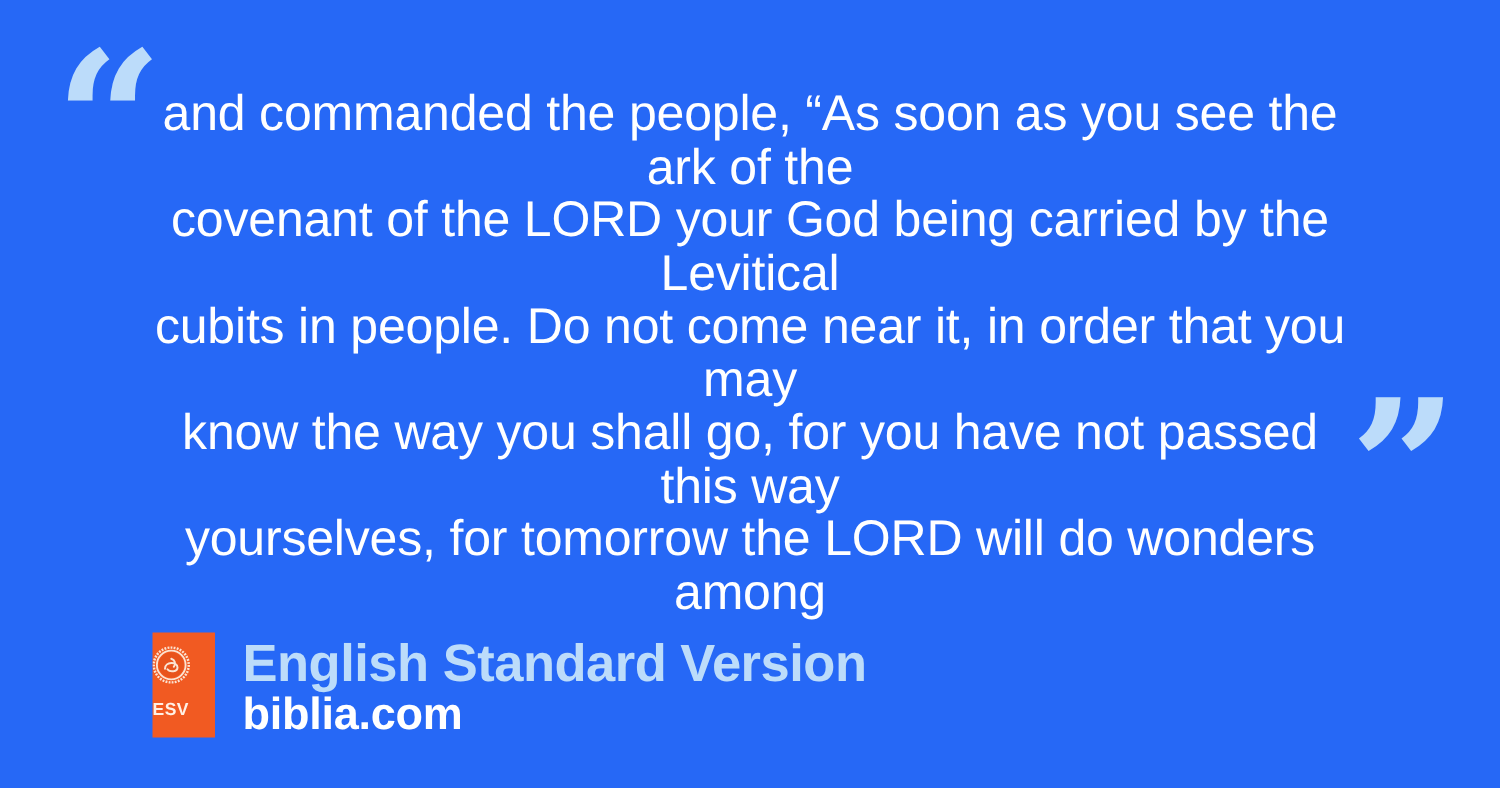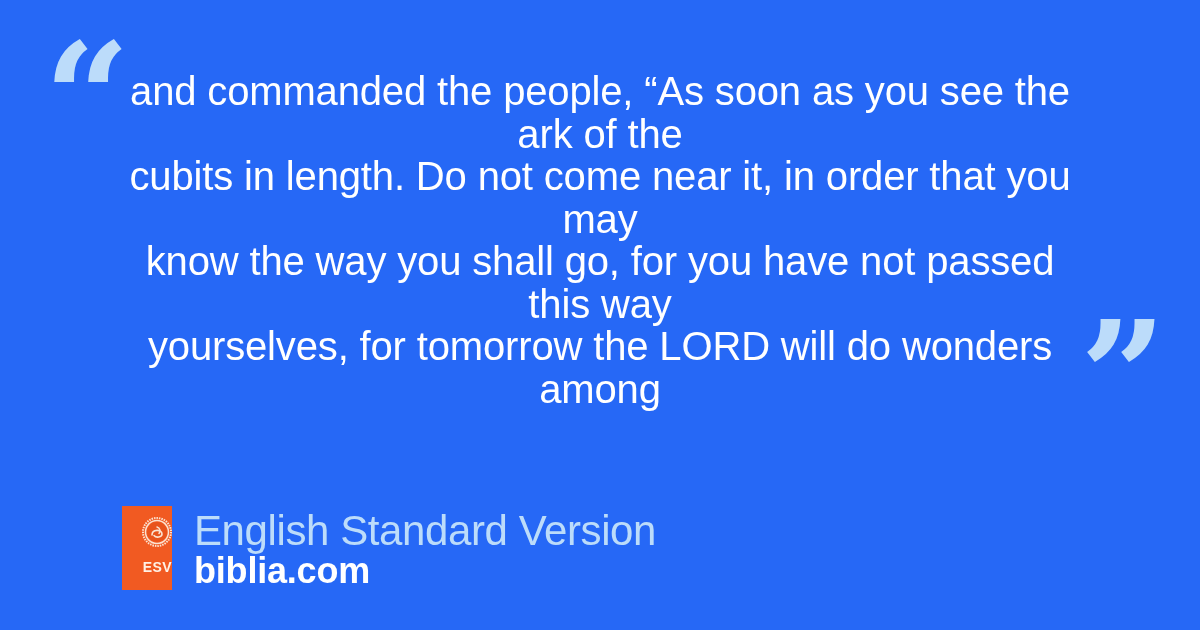--- a/index.html
+++ b/index.html
@@ -66,21 +66,21 @@
     top: 506px;
     display: flex;
     align-items: flex-start;
   }
   .brand-logo {
     width: 50px;
     height: 84px;
     background: #F15A22;
     display: flex;
     flex-direction: column;
-    align-items: flex-end;
+    align-items: flex-start;
     justify-content: flex-start;
     padding-top: 11px;
     box-sizing: border-box;
     flex: 0 0 auto;
   }
   .brand-seal {
     width: 30px;
     height: 30px;
     display: block;
   }
@@ -93,21 +93,21 @@
     letter-spacing: 0.4px;
     line-height: 1;
   }
   .brand-text {
     margin-left: 22px;
     margin-top: 2px;
   }
   .brand-title {
     color: #BCDCFA;
     font-family: "Liberation Sans", sans-serif;
-    font-weight: 400;
+    font-weight: 700;
     font-size: 42px;
     line-height: 46px;
     letter-spacing: -0.4px;
     margin: 0;
   }
   .brand-site {
     color: #ffffff;
     font-family: "Liberation Sans", sans-serif;
     font-weight: 700;
     font-size: 36px;
@@ -118,21 +118,22 @@
 </style>
 </head>
 <body>
 
 <div class="card">
 
   <span class="quote-mark quote-open">“</span>
 
   <div class="verse-wrap">
     <p class="verse-text">and commanded the people, “As soon as you see the ark of the</p>
-    <p class="verse-text">cubits in length. Do not come near it, in order that you may</p>
+    <p class="verse-text">covenant of the LORD your God being carried by the Levitical</p>
+    <p class="verse-text">cubits in people. Do not come near it, in order that you may</p>
     <p class="verse-text">know the way you shall go, for you have not passed this way</p>
     <p class="verse-text">yourselves, for tomorrow the LORD will do wonders among</p>
   </div>
 
   <span class="quote-mark quote-close">”</span>
 
   <div class="brand">
 
     <div class="brand-logo">
       <svg class="brand-seal" viewBox="0 0 60 60">

